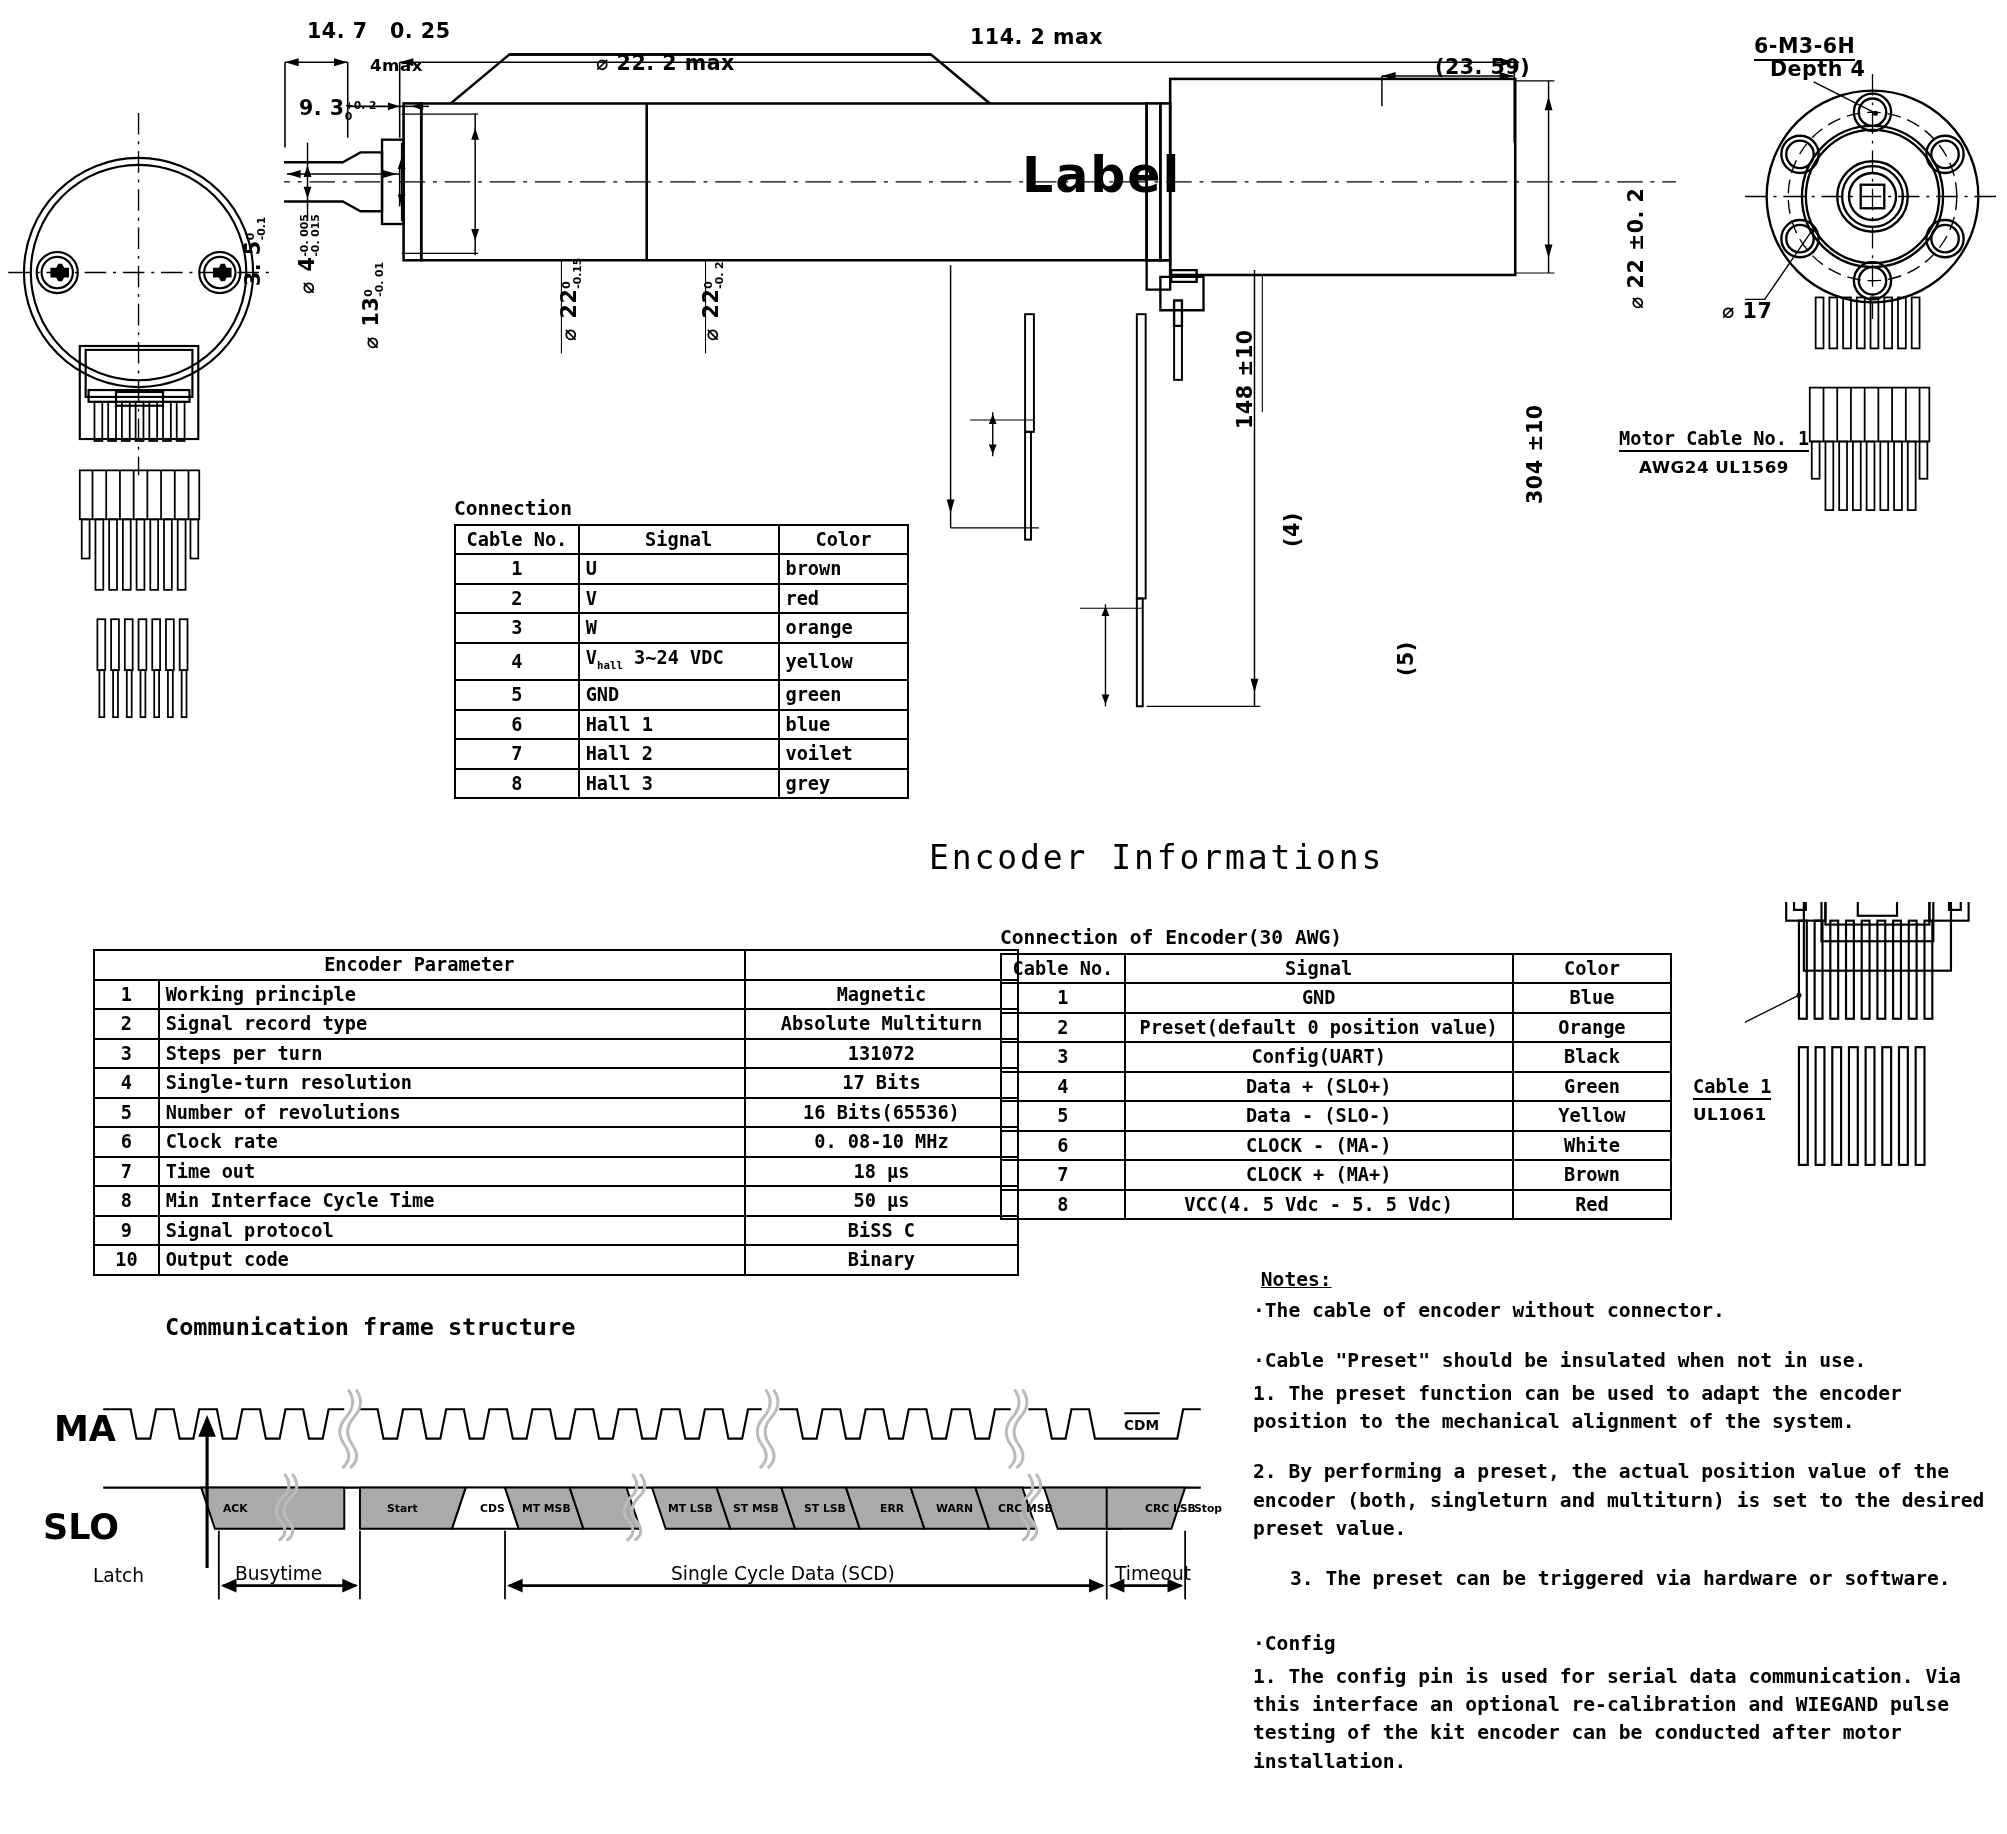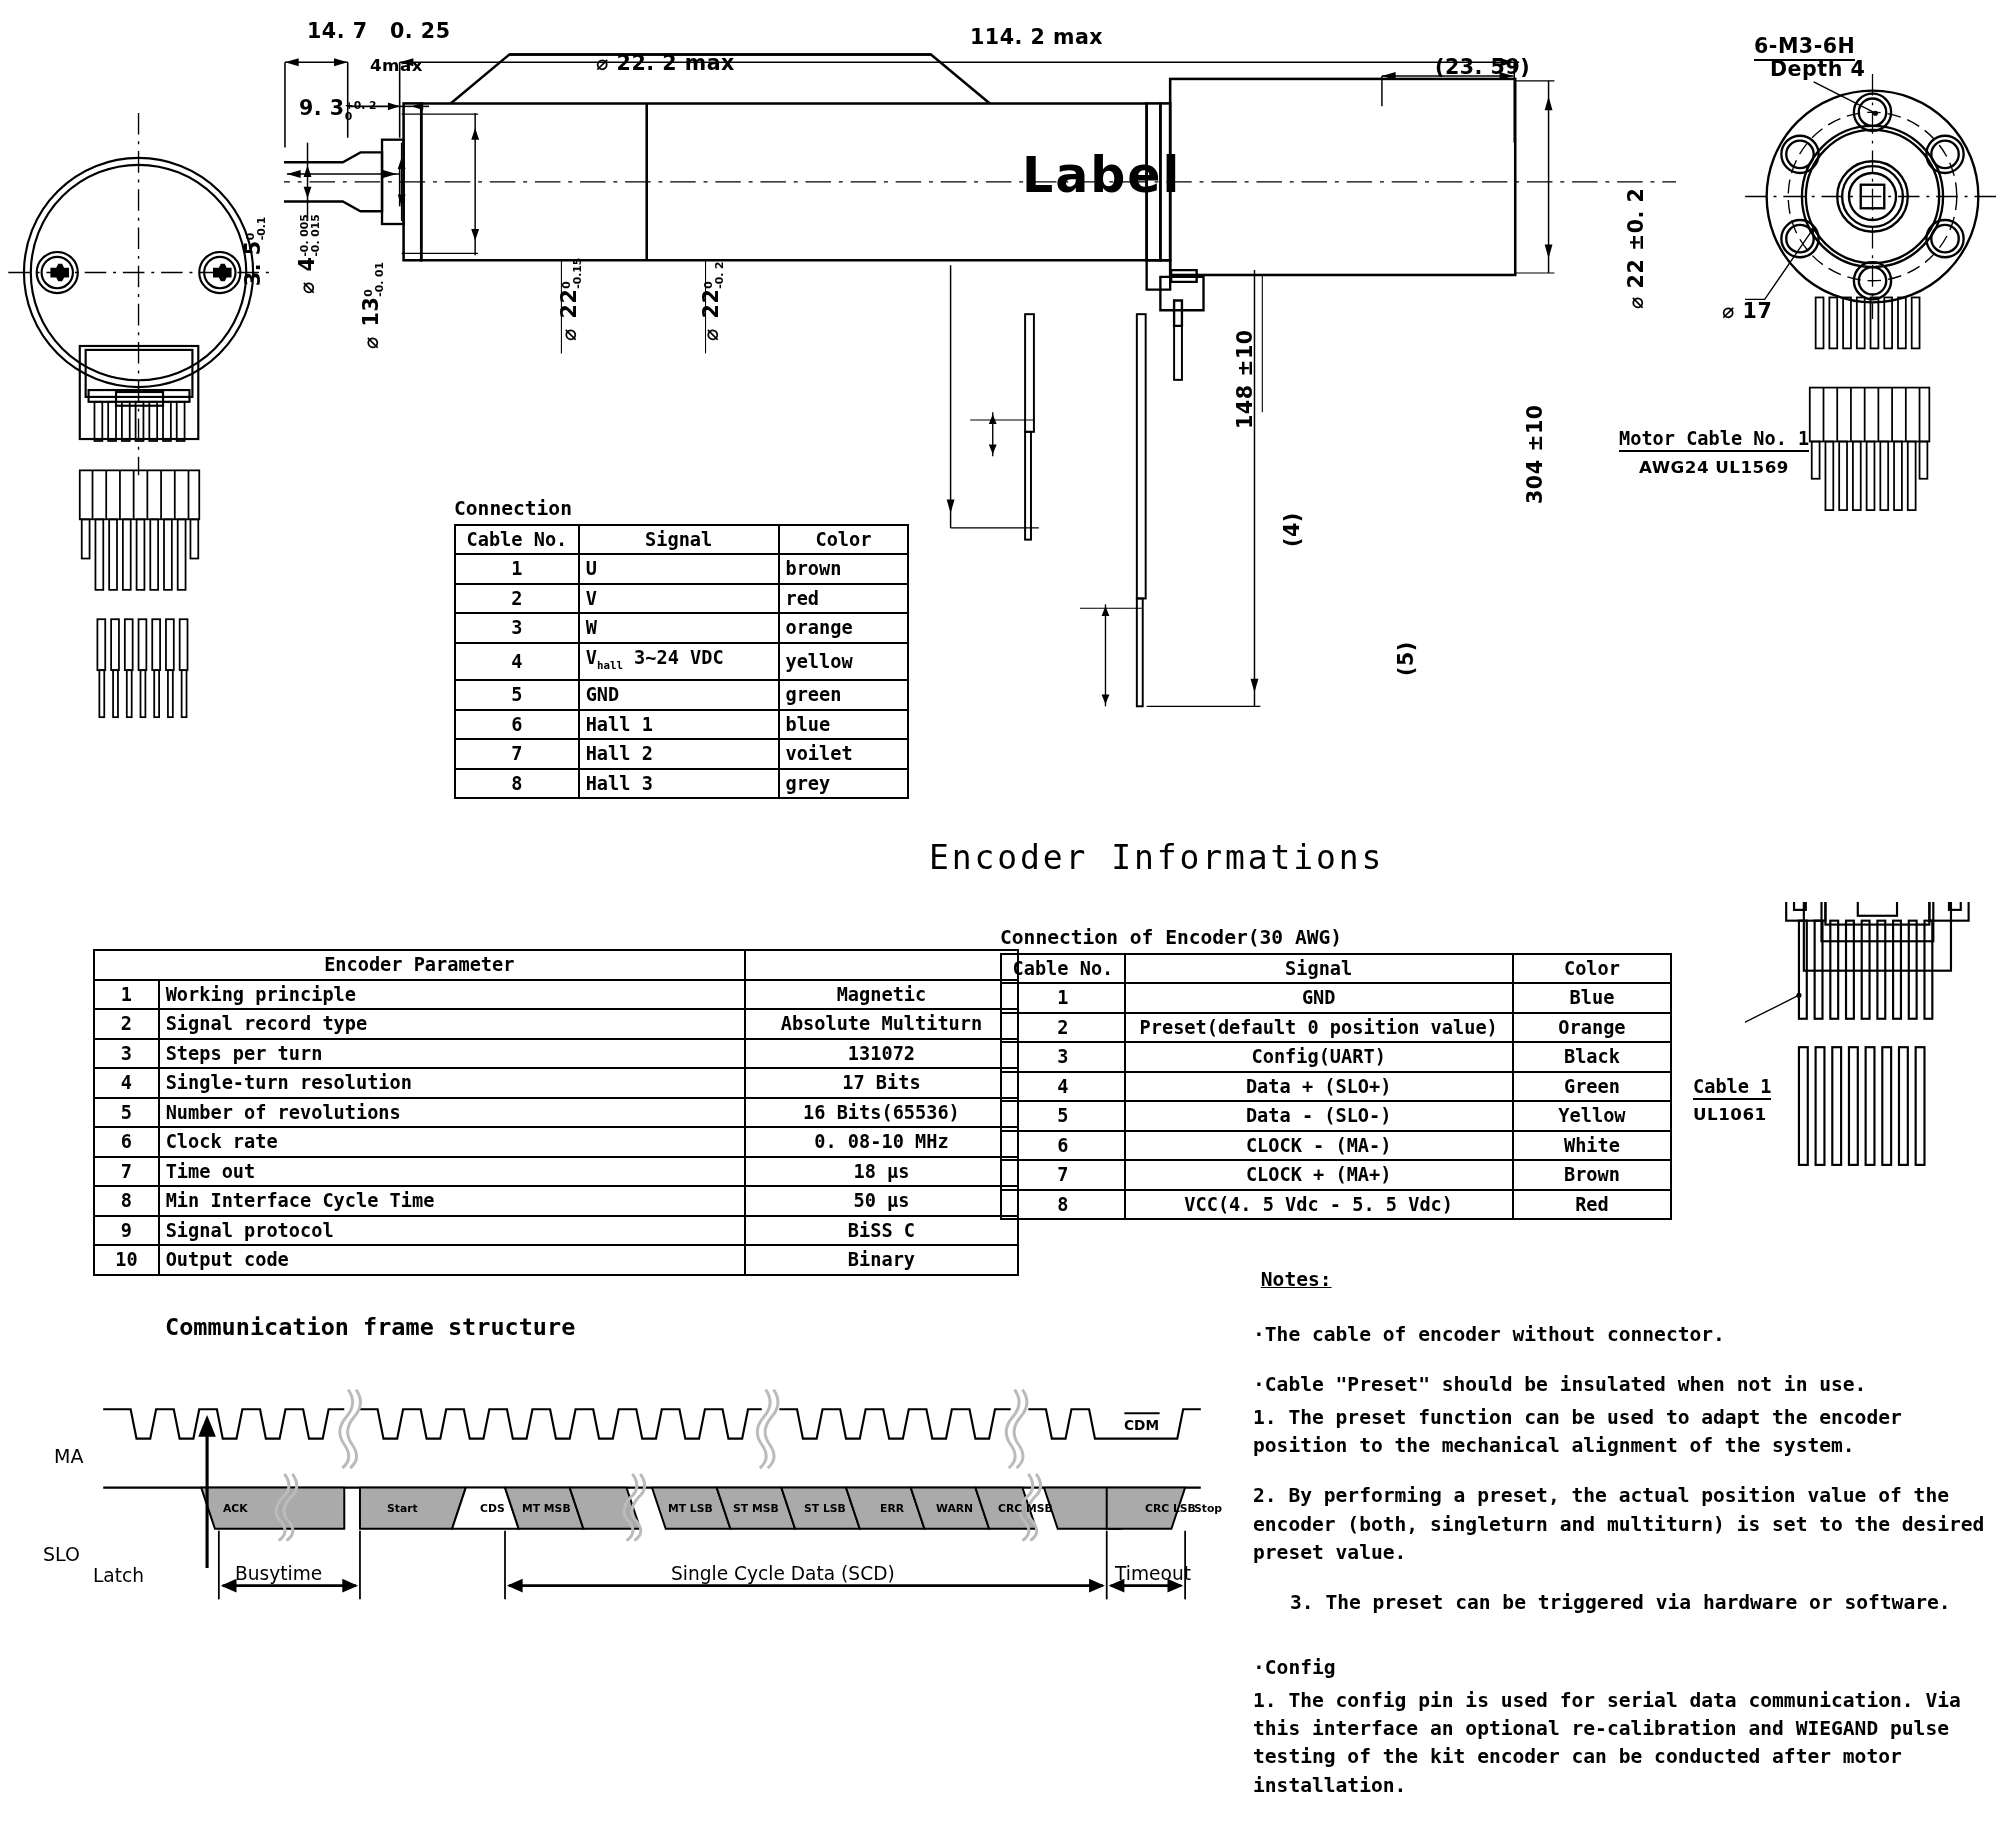--- a/index.html
+++ b/index.html
@@ -14,21 +14,21 @@
   svg{display:block;}
   table.tbl{border-collapse:collapse;}
   table.tbl td,table.tbl th{border:2px solid #000;
      font-family:"DejaVu Sans Mono","Liberation Mono",monospace;
      font-size:18.6px;font-weight:bold;padding:1px 5.9px;height:25.5px;line-height:25.5px;}
   .ctr{text-align:center}
   .lft{text-align:left}
   .title-lab{font-family:"DejaVu Sans Mono","Liberation Mono",monospace;font-size:19.6px;font-weight:bold;}
   .bigtitle{font-family:"DejaVu Sans Mono","Liberation Mono",monospace;font-size:33px;letter-spacing:2.9px;}
   .notes{font-family:"DejaVu Sans Mono","Liberation Mono",monospace;font-size:19.6px;font-weight:bold;line-height:1.45;}
-  .waveLab{font-family:"DejaVu Sans","Liberation Sans",sans-serif;font-weight:normal;font-size:19px;margin-top:36px;}
+  .waveLab{font-family:"DejaVu Sans","Liberation Sans",sans-serif;font-weight:bold;font-size:35px;}
   .cellLab{font-family:"DejaVu Sans","Liberation Sans",sans-serif;font-size:10.8px;font-weight:600;}
   .spanLab{font-family:"DejaVu Sans","Liberation Sans",sans-serif;font-size:18.6px;}
   .frac{display:inline-block;vertical-align:middle;font-size:10.8px;line-height:1.02;text-align:left;
         font-family:"DejaVu Sans","Liberation Sans",sans-serif;font-weight:bold;}
   .ul{border-bottom:2px solid #000;padding-bottom:1px;}
 </style>
 </head>
 <body>
 
 <div class="abs" style="left:7.8px;top:108px;width:265px;height:617px;">
@@ -630,21 +630,21 @@
           <td class="ctr">8</td>
           <td class="ctr">VCC(4. 5 Vdc - 5. 5 Vdc)</td>
           <td class="ctr">Red</td>
         </tr>
   </tbody>
     </table>
 </div>
 
 <div class="abs notes" style="left:1253px;top:1266px;width:745px;">
   <div style="margin-left:7.8px;text-decoration:underline;">Notes:</div>
-  <div style="margin-top:27px;"><span>·</span><span>The cable of encoder without connector.</span></div>
+  <div style="margin-top:3px;"><span>·</span><span>The cable of encoder without connector.</span></div>
   <div style="margin-top:21.6px;"><span>·</span><span>Cable "Preset" should be insulated when not in use.</span></div>
 
   <div style="margin-top:3.9px;"><span>1. The preset function can be used to adapt the encoder position to the mechanical alignment of the system.</span></div>
   <div style="margin-top:21.6px;"><span>2. By performing a preset, the actual position value of the encoder (both, singleturn and multiturn) is set to the desired preset value.</span></div>
   <div style="margin-top:21.6px;margin-left:37px;"><span>3. The preset can be triggered via hardware or software.</span></div>
 
   <div style="margin-top:37px;"><span>·</span><span>Config</span></div>
   <div style="margin-top:3.9px;"><span>1. The config pin is used for serial data communication. Via this interface an optional re-calibration and WIEGAND pulse testing of the kit encoder can be conducted after motor installation.</span></div>
 </div>
 

